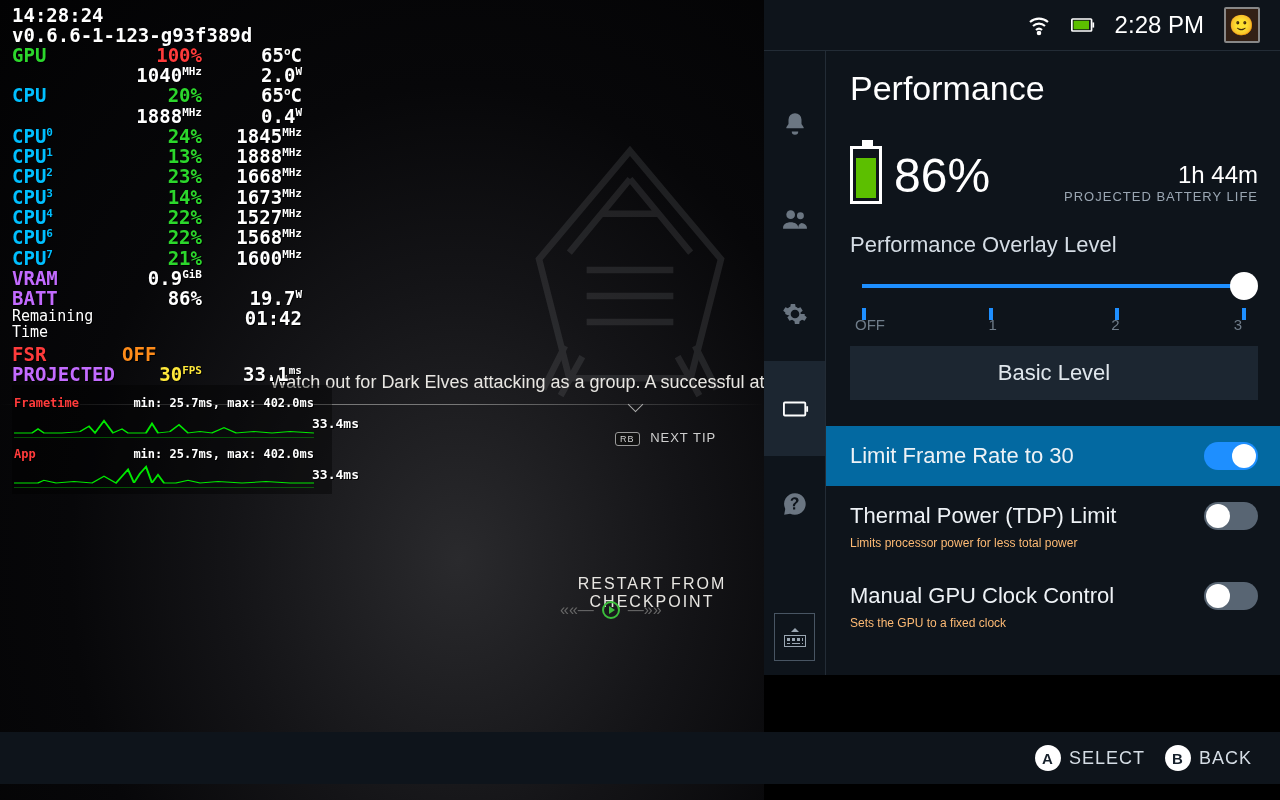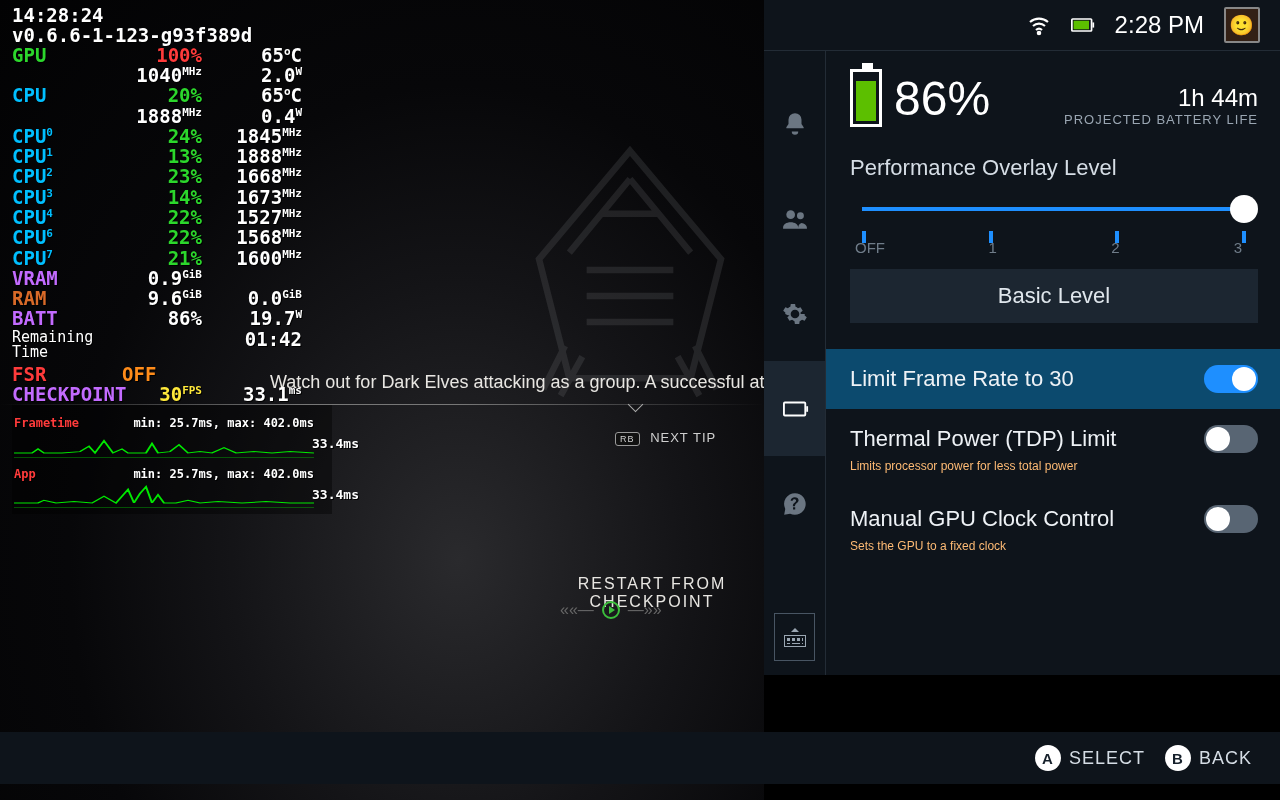--- a/index.html
+++ b/index.html
@@ -274,21 +274,21 @@
     height:54px;background:#1c2631;
     display:flex;align-items:center;justify-content:center;
     font-size:22px;color:#dfe6ec;
   }
   .divider-gap{height:26px;}
   .opt{
     padding:16px 0 16px 0;
     display:flex;flex-direction:column;gap:6px;
     border-top:0;
   }
-  .opt.active{background:#0c4a6e;margin-left:-24px;margin-right:-22px;padding-left:24px;padding-right:22px;}
+  .opt.active{background:#0369a1;margin-left:-24px;margin-right:-22px;padding-left:24px;padding-right:22px;}
   .opt .line{
     display:flex;justify-content:space-between;align-items:center;
   }
   .opt .lbl{font-size:22px;color:#eef2f6;}
   .opt .desc{font-size:12px;color:#fdba74;}
   .toggle{
     width:54px;height:28px;border-radius:14px;background:#586573;position:relative;
   }
   .toggle .kn{
     position:absolute;top:2px;width:24px;height:24px;border-radius:50%;background:#fff;
@@ -403,41 +403,36 @@
           <span class="v2 white">1600<sup>MHz</sup></span>
         </div>
       </div>
 
     <div class="row">
       <span class="lab violet">VRAM</span>
       <span class="v1 white"><span>0.9</span><sup>GiB</sup></span>
       <span class="v2"></span>
     </div>
     <div class="row">
-      <span class="lab darkorange">RAM</span>
-      <span class="v1 white"><span>9.6</span><sup>GiB</sup></span>
-      <span class="v2 white"><span>0.0</span><sup>GiB</sup></span>
-    </div>
-    <div class="row">
       <span class="lab violet">BATT</span>
       <span class="v1 white">86%</span>
       <span class="v2 white"><span>19.7</span><sup>W</sup></span>
     </div>
     <div class="row">
       <span class="lab tiny white" style="width:100px;">Remaining Time</span>
       <span style="width:90px;"></span>
       <span class="white" style="width:100px;text-align:right;">01:42</span>
     </div>
 
     <div class="row" style="margin-top:4px;">
       <span class="lab red">FSR</span>
       <span class="v1b orange" style="text-align:left;">OFF</span>
     </div>
     <div class="row">
-      <span class="lab violet" style="width:120px;">CHECKPOINT</span>
+      <span class="lab violet" style="width:120px;">PROJECTED</span>
       <span class="yellow" style="width:70px;text-align:right;"><span>30</span><sup>FPS</sup></span>
       <span class="white" style="width:100px;text-align:right;"><span>33.1</span><sup>ms</sup></span>
     </div>
 
     <div class="graph-wrapper">
       <div class="graph-block">
         <div class="ghdr">
           <span class="red">Frametime</span>
           <span class="white">min: 25.7ms, max: 402.0ms</span>
         </div>
@@ -512,20 +507,21 @@
           </svg>
       </div>
       <div class="rail-spacer"></div>
       <div class="kbd-btn">
         <div class="tri"></div>
         <div class="kb"></div>
       </div>
     </div>
 
     <div class="qa-main">
+      <div class="qa-title">Performance</div>
 
       <div class="batt-row">
         <div class="batt-left">
           <div class="bigbatt">
               <div class="fill"></div>
             </div>
           <div class="batt-pct">86%</div>
         </div>
         <div class="batt-right">
           <div class="batt-time">1h 44m</div>

